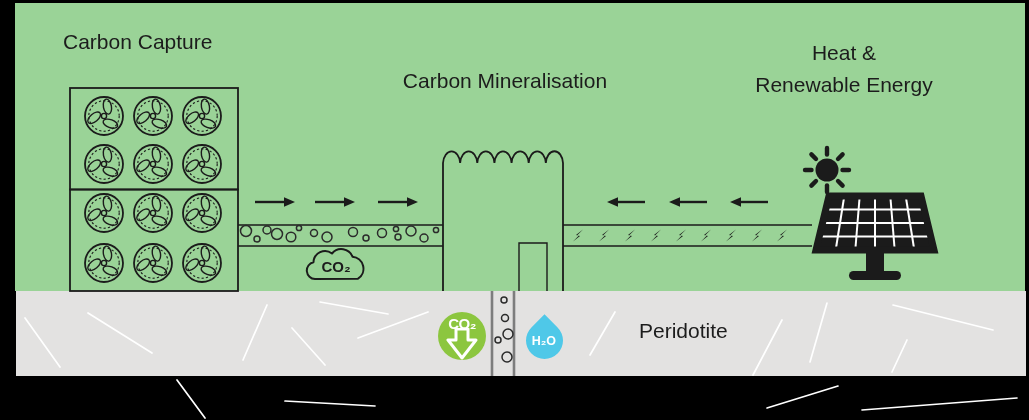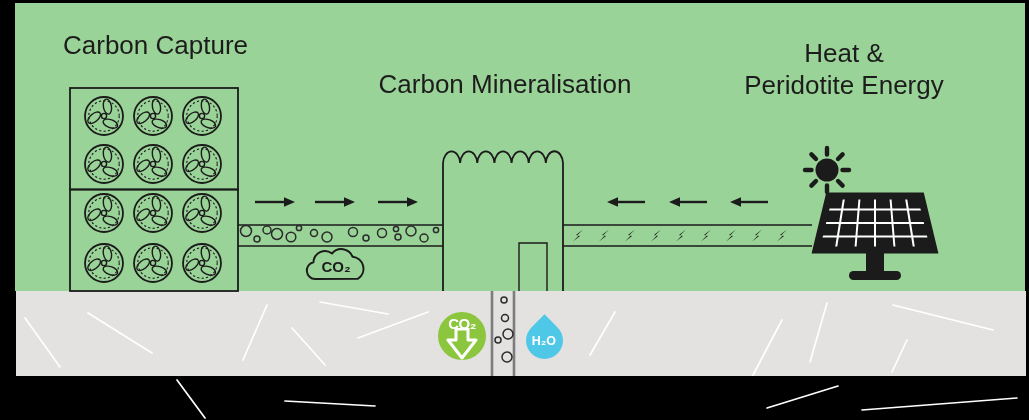--- a/index.html
+++ b/index.html
@@ -16,21 +16,21 @@
   .thin{stroke:var(--ink,#1b1b1b);stroke-width:1.4;fill:none;}
   .dash{stroke:var(--ink,#1b1b1b);stroke-width:1.1;fill:none;stroke-dasharray:2.2 2.2;}
   .fill-ink{fill:var(--ink,#1b1b1b);stroke:none;}
   .shaft{stroke:var(--ink,#1b1b1b);stroke-width:2.4;fill:none;}
   .cloud{fill:var(--bg-green,#9ad397);stroke:var(--ink,#1b1b1b);stroke-width:2;stroke-linejoin:round;}
   .wellpipe{stroke:var(--well-gray,#7d7d7d);stroke-width:2.6;fill:none;}
   .bubble{stroke:#2b2b2b;stroke-width:1.5;fill:none;}
   .fracture{stroke:#ffffff;stroke-width:1.7;stroke-linecap:round;fill:none;}
   .sunray{stroke:var(--ink,#1b1b1b);stroke-width:4.4;stroke-linecap:round;}
   .grid{stroke:#ffffff;stroke-width:2;fill:none;}
-  .label{position:absolute;white-space:nowrap;font-size:26px;color:#1c1c1c;}
+  .label{position:absolute;white-space:nowrap;font-size:21px;color:#1c1c1c;}
   .centered{text-align:center;white-space:normal;}
   .cloud-label{position:absolute;left:312px;top:258px;width:48px;text-align:center;
     font-size:15px;font-weight:600;color:#1c1c1c;}
   .co2-badge{position:absolute;left:438px;top:312px;width:48px;height:48px;}
   .co2-circle{position:absolute;left:0;top:0;width:48px;height:48px;border-radius:50%;
     background:var(--co2-green,#8cc63f);}
   .co2-text{position:absolute;left:0;top:3px;width:48px;text-align:center;
     font-size:15px;font-weight:bold;color:#fff;letter-spacing:-.5px;}
   .co2-arrow{position:absolute;left:7px;top:16px;}
   .drop{position:absolute;left:526px;top:322px;width:37px;height:37px;
@@ -214,23 +214,24 @@
       <line class="fracture" x1="862" y1="410" x2="1017" y2="398"></line>
     </g>
   </svg>
 
   <div class="label" style="left:63px;top:30px;">Carbon Capture</div>
 
   <div class="label centered" style="left:360px;top:69px;width:290px;">Carbon Mineralisation</div>
 
   <div class="label centered" style="left:729px;top:37px;width:230px;line-height:32px;">
     <div>Heat &amp;</div>
-    <div>Peridotite Energy</div>
+    <div>Renewable Energy</div>
   </div>
 
+  <div class="label" style="left:639px;top:319px;">Peridotite</div>
 
   <div class="cloud-label">CO₂</div>
 
   <div class="co2-badge">
     <div class="co2-circle"></div>
     <svg class="co2-arrow" width="34" height="34" viewBox="0 0 34 34">
       <path d="M11,1 h12 v11 h8 L17,30 L3,12 h8 z" fill="var(--co2-green,#8cc63f)" stroke="#ffffff" stroke-width="3" stroke-linejoin="round"></path>
     </svg>
     <div class="co2-text">CO₂</div>
   </div>

